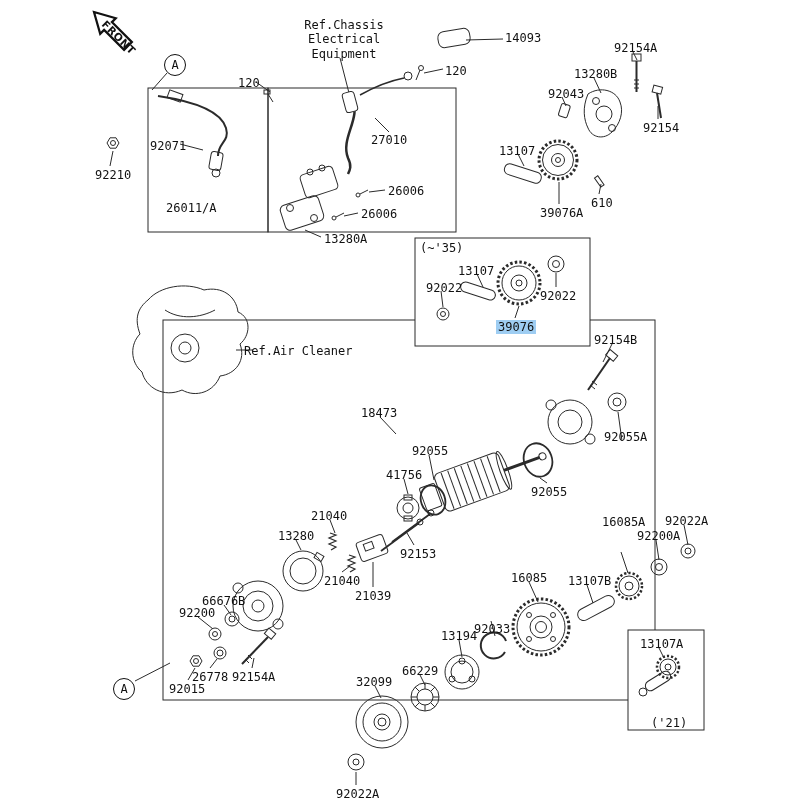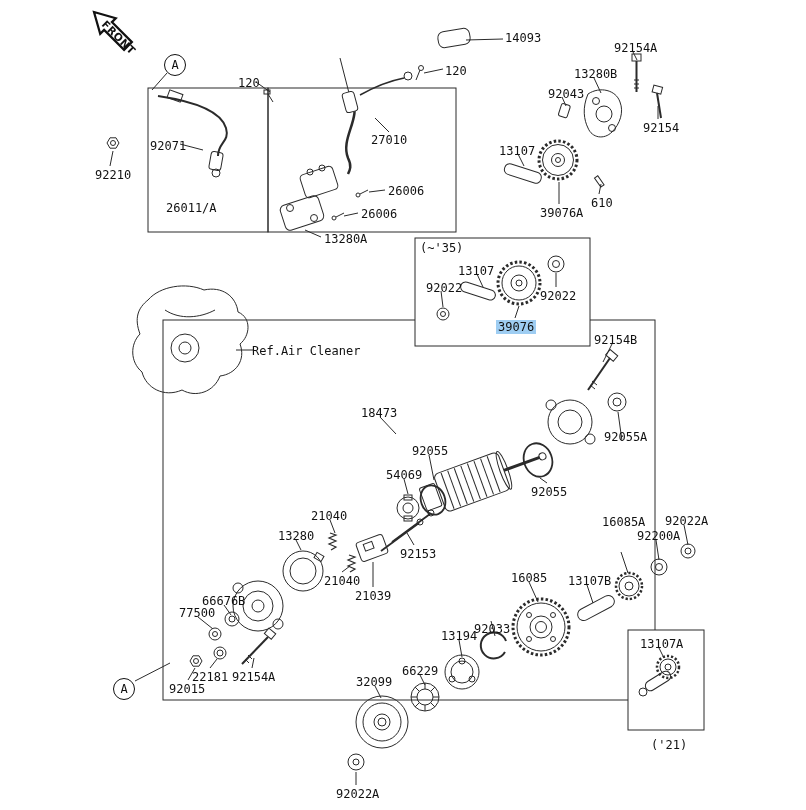--- a/index.html
+++ b/index.html
@@ -352,24 +352,27 @@
       <circle cx="668" cy="667" r="3"></circle>
       <rect x="644" y="676" width="28" height="10" rx="5" transform="rotate(-32 658 681)"></rect>
       <circle cx="643" cy="692" r="4"></circle>
     </g>
   </g>
 </svg>
 
 <div class="marker" style="left:164px;top:54px">A</div>
 <div class="marker" style="left:113px;top:678px">A</div>
 
-<div class="lbl" style="left:252px;top:344px">Ref.Air Cleaner</div>
+<div class="lbl ctr" style="left:292px;top:18px">Ref.Chassis
+Electrical
+Equipment</div>
+<div class="lbl" style="left:244px;top:344px">Ref.Air Cleaner</div>
 
 <div class="lbl" style="left:420px;top:241px">(~'35)</div>
-<div class="lbl" style="left:651px;top:738px">('21)</div>
+<div class="lbl" style="left:651px;top:716px">('21)</div>
 
 <div class="lbl" style="left:238px;top:76px">120</div>
 <div class="lbl" style="left:445px;top:64px">120</div>
 <div class="lbl" style="left:505px;top:31px">14093</div>
 <div class="lbl" style="left:614px;top:41px">92154A</div>
 <div class="lbl" style="left:574px;top:67px">13280B</div>
 <div class="lbl" style="left:548px;top:87px">92043</div>
 <div class="lbl" style="left:643px;top:121px">92154</div>
 <div class="lbl" style="left:499px;top:144px">13107</div>
 <div class="lbl" style="left:150px;top:139px">92071</div>
@@ -381,38 +384,38 @@
 <div class="lbl" style="left:324px;top:232px">13280A</div>
 <div class="lbl" style="left:540px;top:206px">39076A</div>
 <div class="lbl" style="left:591px;top:196px">610</div>
 <div class="lbl" style="left:458px;top:264px">13107</div>
 <div class="lbl" style="left:426px;top:281px">92022</div>
 <div class="lbl" style="left:540px;top:289px">92022</div>
 <div class="lbl" style="left: 496px; top: 320px; background: rgb(158, 205, 242); padding: 0px 2px;">39076</div>
 <div class="lbl" style="left:594px;top:333px">92154B</div>
 <div class="lbl" style="left:361px;top:406px">18473</div>
 <div class="lbl" style="left:412px;top:444px">92055</div>
-<div class="lbl" style="left:386px;top:468px">54069</div>
+<div class="lbl" style="left:386px;top:468px">41756</div>
 <div class="lbl" style="left:604px;top:430px">92055A</div>
 <div class="lbl" style="left:531px;top:485px">92055</div>
 <div class="lbl" style="left:311px;top:509px">21040</div>
 <div class="lbl" style="left:278px;top:529px">13280</div>
 <div class="lbl" style="left:400px;top:547px">92153</div>
 <div class="lbl" style="left:324px;top:574px">21040</div>
 <div class="lbl" style="left:355px;top:589px">21039</div>
 <div class="lbl" style="left:202px;top:594px">66676B</div>
-<div class="lbl" style="left:179px;top:606px">77500</div>
+<div class="lbl" style="left:179px;top:606px">92200</div>
 <div class="lbl" style="left:665px;top:514px">92022A</div>
 <div class="lbl" style="left:637px;top:529px">92200A</div>
 <div class="lbl" style="left:602px;top:515px">16085A</div>
 <div class="lbl" style="left:511px;top:571px">16085</div>
 <div class="lbl" style="left:568px;top:574px">13107B</div>
 <div class="lbl" style="left:474px;top:622px">92033</div>
 <div class="lbl" style="left:441px;top:629px">13194</div>
-<div class="lbl" style="left:192px;top:670px">22181</div>
+<div class="lbl" style="left:192px;top:670px">26778</div>
 <div class="lbl" style="left:232px;top:670px">92154A</div>
 <div class="lbl" style="left:169px;top:682px">92015</div>
 <div class="lbl" style="left:356px;top:675px">32099</div>
 <div class="lbl" style="left:402px;top:664px">66229</div>
 <div class="lbl" style="left:640px;top:637px">13107A</div>
 <div class="lbl" style="left:336px;top:787px">92022A</div>
 
 </div>
 
 </body></html>

